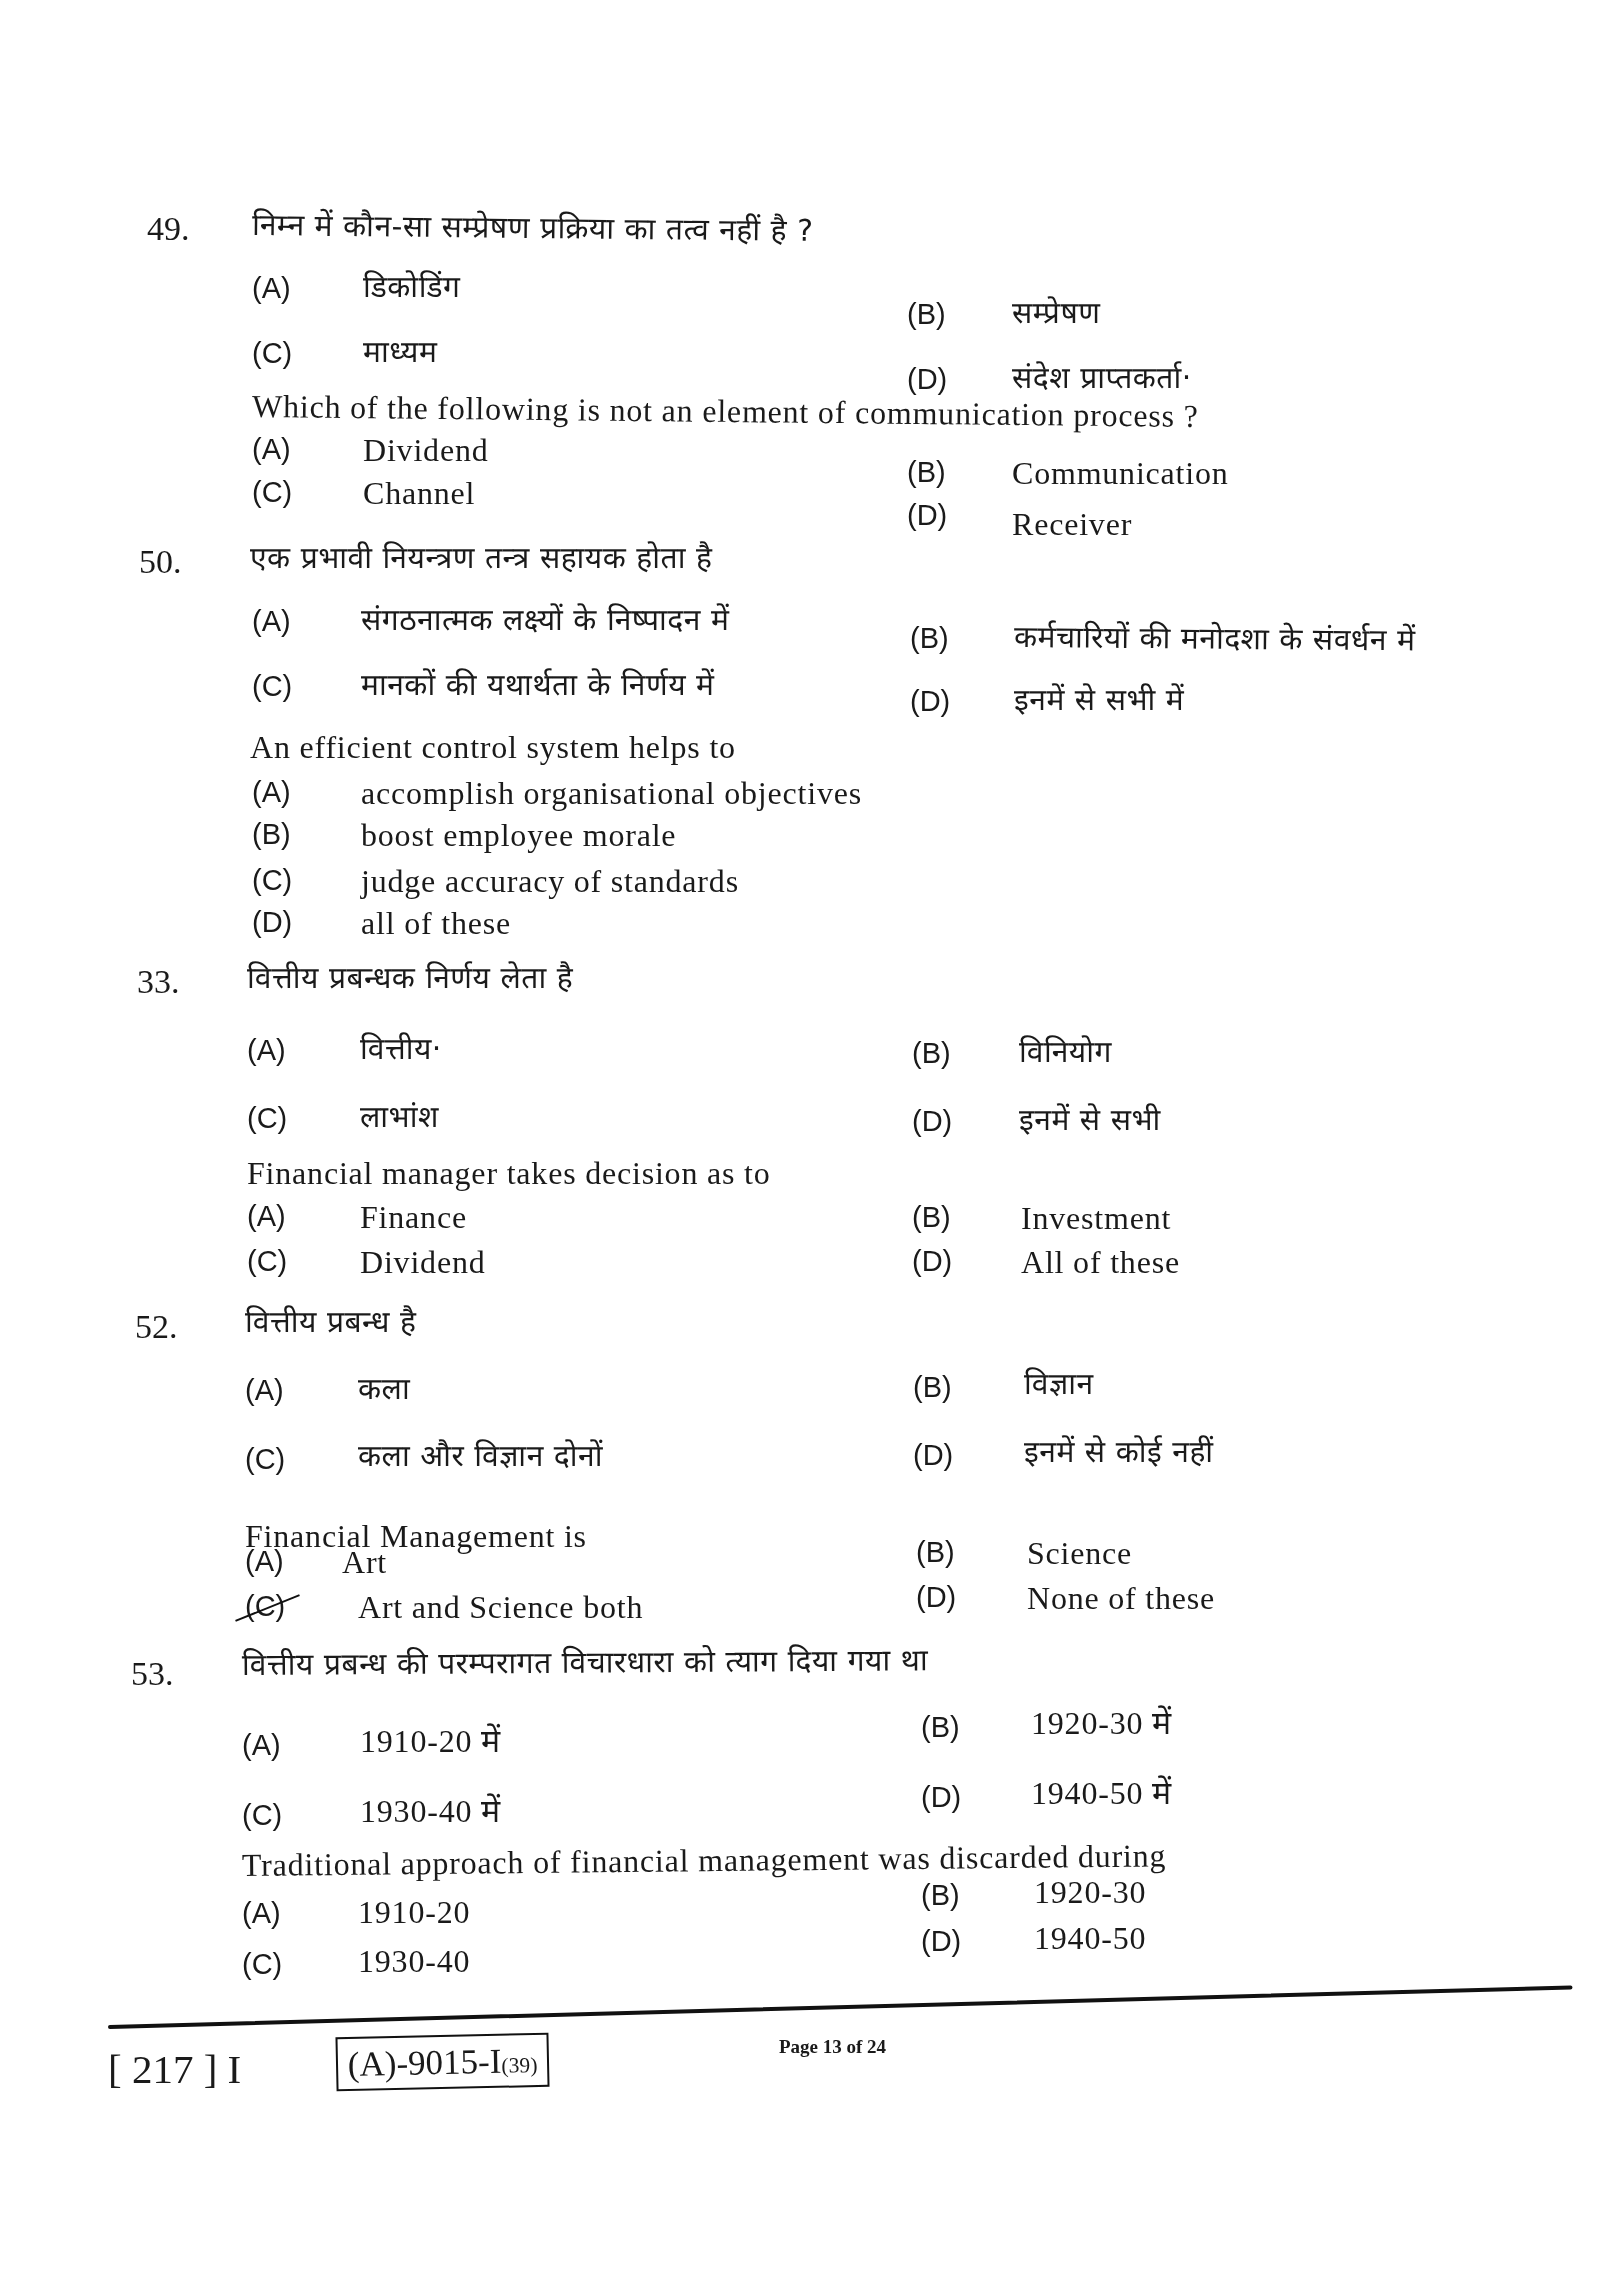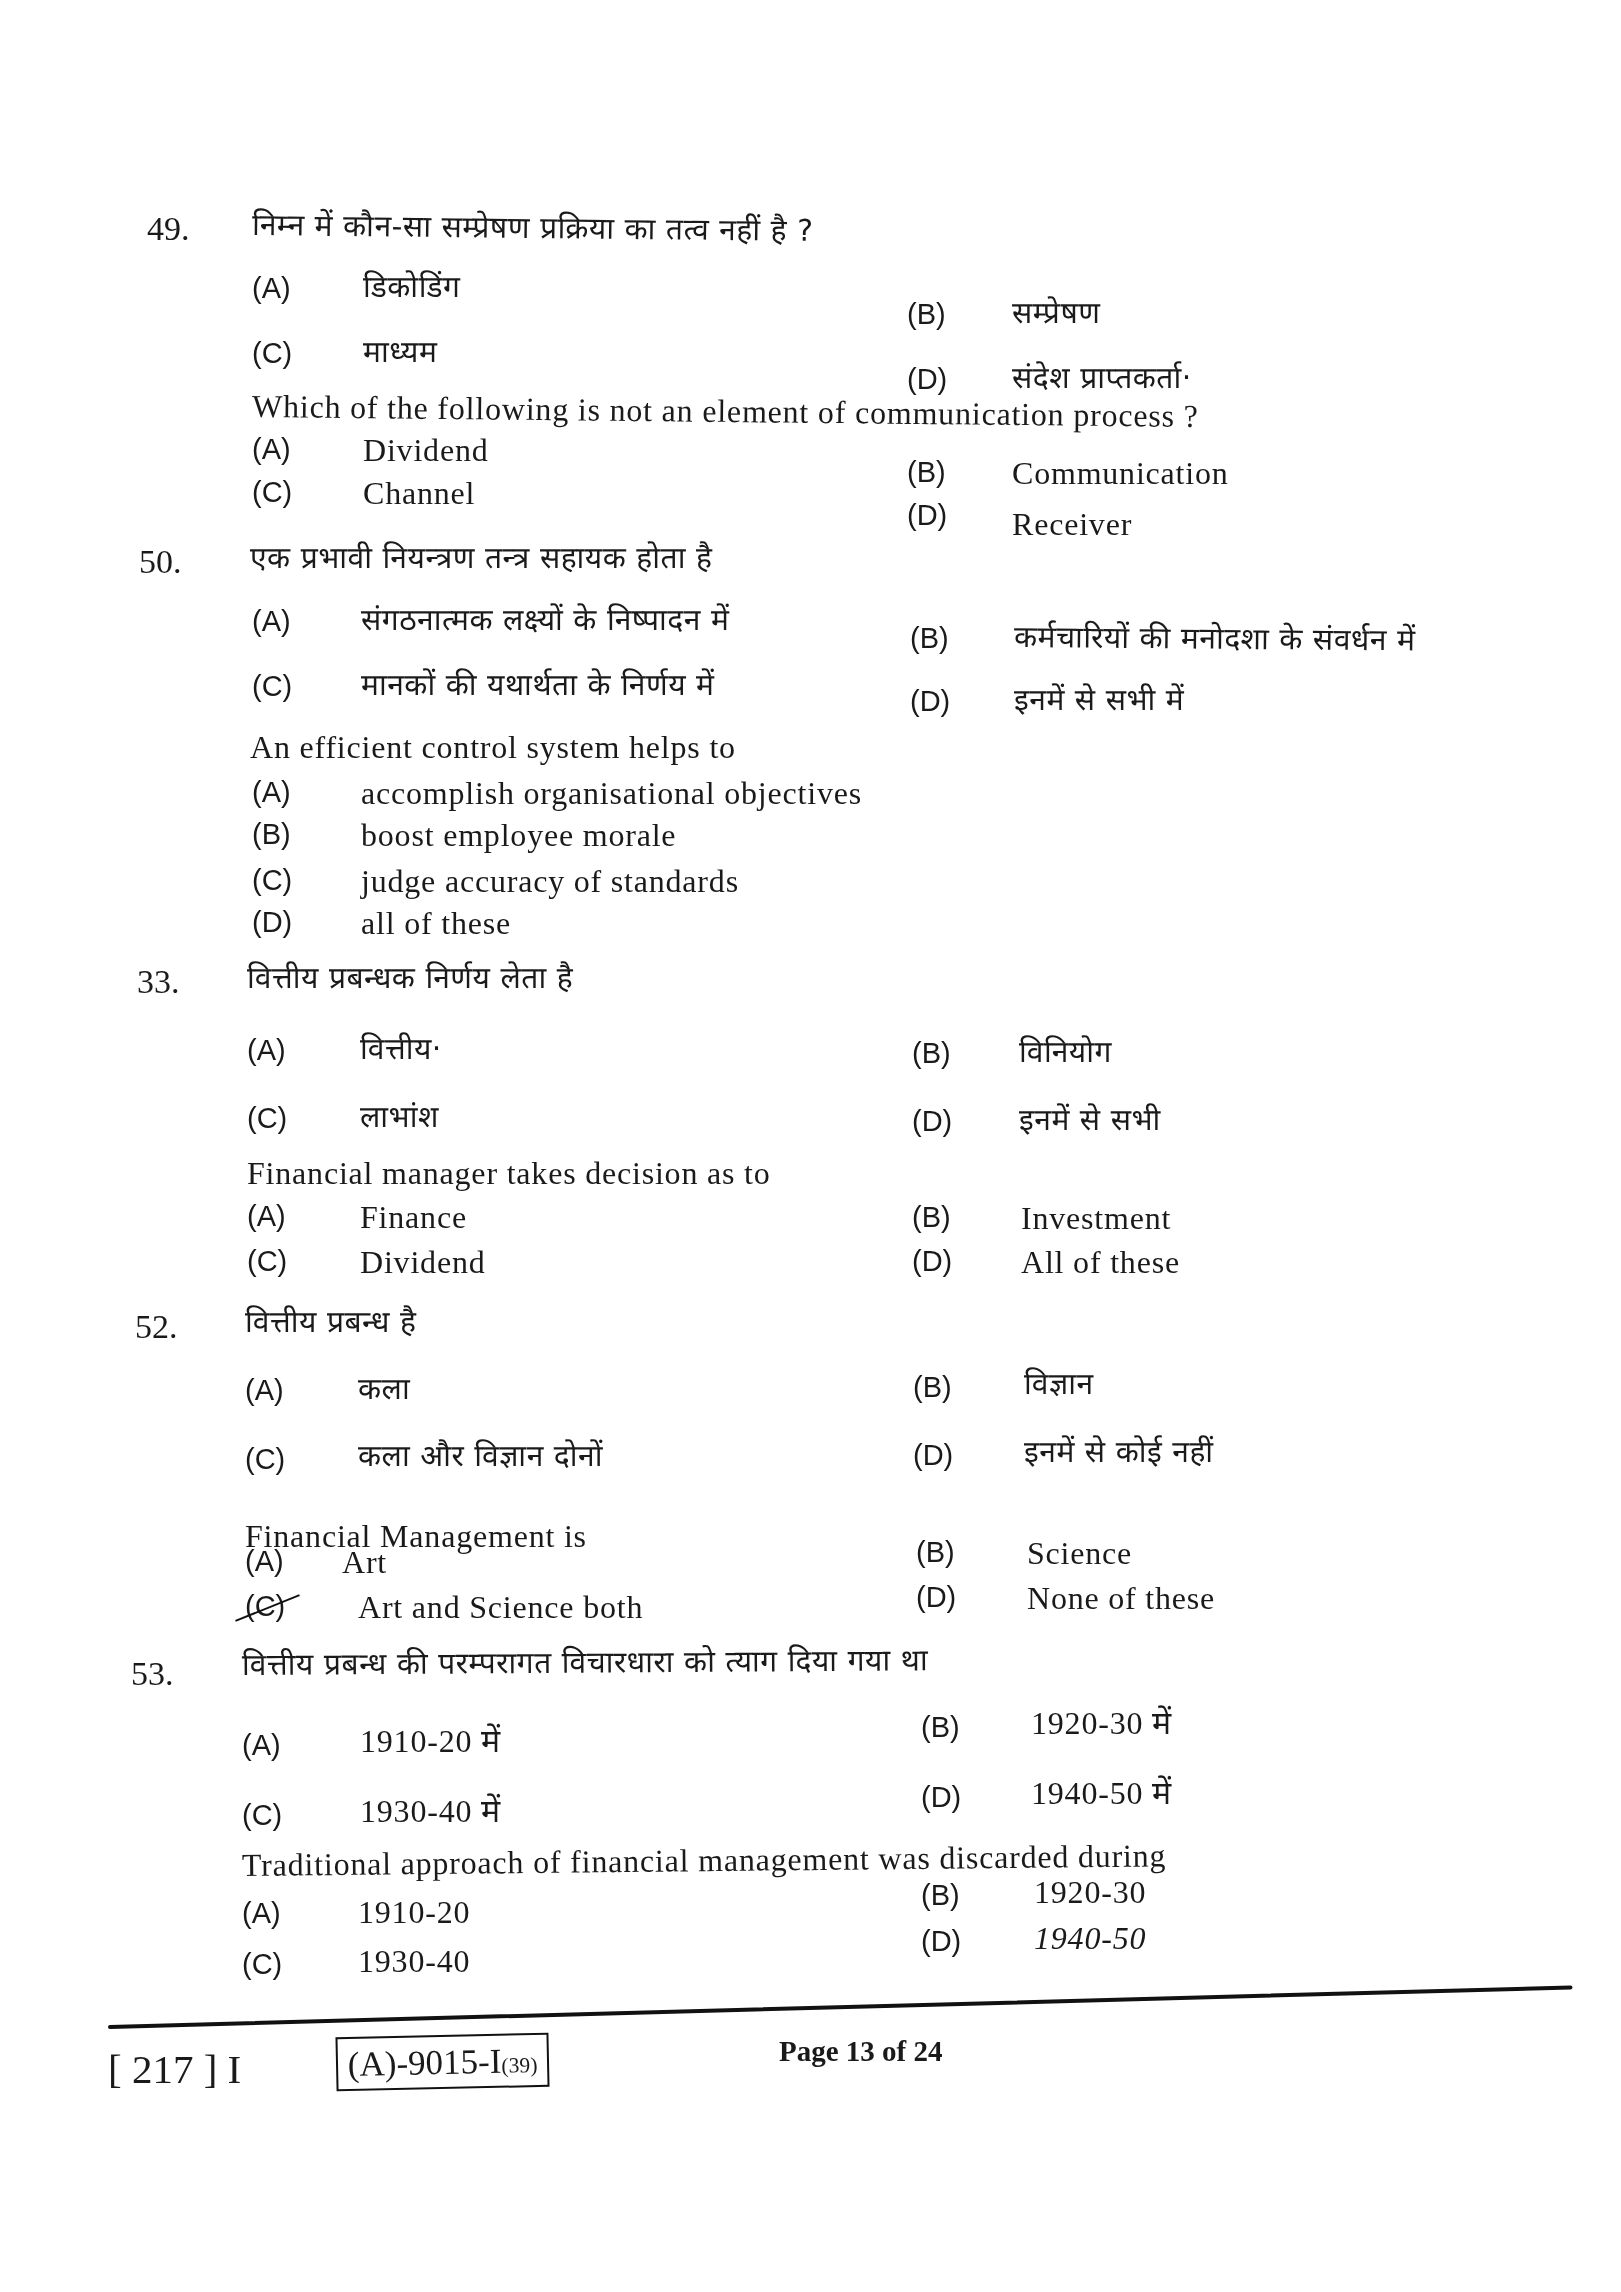--- a/index.html
+++ b/index.html
@@ -129,24 +129,24 @@
   <div class="abs en" style="left:1031px;top:1777px;">1940-50 में</div>
 
   <div class="abs en" style="left:242px;top:1849px;transform:rotate(-0.6deg);transform-origin:left;">Traditional approach of financial management was discarded during</div>
   <div class="abs lbl" style="left:242px;top:1899px;">(A)</div>
   <div class="abs en" style="left:358px;top:1896px;">1910-20</div>
   <div class="abs lbl" style="left:921px;top:1881px;">(B)</div>
   <div class="abs en" style="left:1034px;top:1876px;">1920-30</div>
   <div class="abs lbl" style="left:242px;top:1950px;">(C)</div>
   <div class="abs en" style="left:358px;top:1945px;">1930-40</div>
   <div class="abs lbl" style="left:921px;top:1927px;">(D)</div>
-  <div class="abs en" style="left:1034px;top:1922px;font-style:italic;">1940-50</div>
+  <div class="abs en" style="left:1034px;top:1922px;">1940-50</div>
 </div>
 
 <div class="rule" style="left:108px;top:2025px;width:1465px;transform:rotate(-1.55deg);"></div>
 <div>
   <div class="abs" style="left:108px;top:2049px;font-size:41px;">[ 217 ] I</div>
   <div class="footer-box" style="left:336px;top:2035px;transform:rotate(-1.2deg);">
     <span>(A)-9015-I</span><small>(39)</small>
   </div>
-  <div class="abs" style="left:779px;top:2037px;font-size:29px;font-weight:bold;">Page 13 of 24</div>
+  <div class="abs" style="left:779px;top:2037px;font-size:19px;font-weight:bold;">Page 13 of 24</div>
 </div>
 
 
 </body></html>

